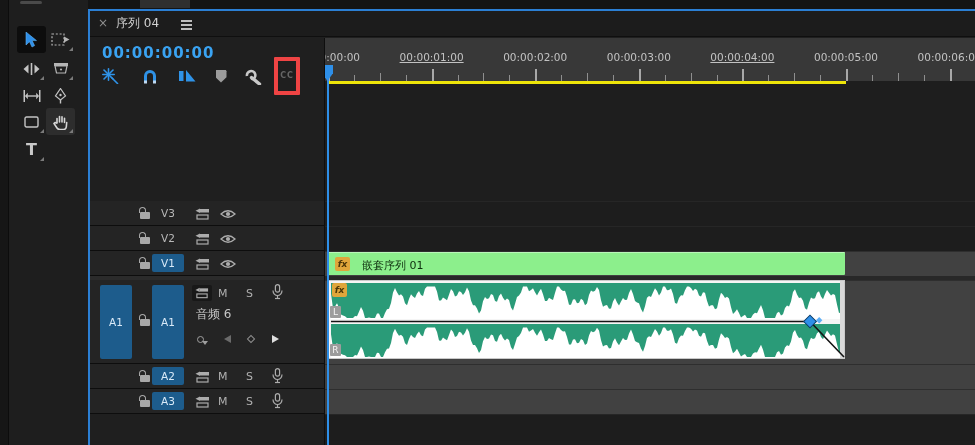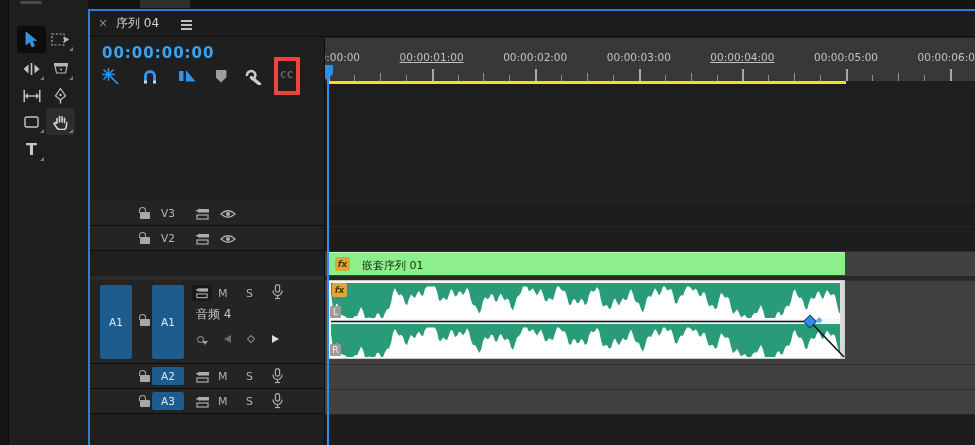--- a/index.html
+++ b/index.html
@@ -273,20 +273,40 @@
             </svg>
         </span>
         <span class="tlb" style="left:129px;top:7px;width:18px;height:11px;">
           <svg width="16" height="10" viewBox="0 0 16 10">
               <path d="M1,5 Q8,-1.5 15,5 Q8,11.5 1,5 Z" fill="none" stroke="#ACACAC" stroke-width="1.3"></path>
               <circle cx="8" cy="5" r="2.1" fill="#ACACAC"></circle>
             </svg>
         </span>
       </div>
 
+      <div class="hrow" style="top:213px;height:25px;">
+        <span class="lockwrap" style="left:49px;top:6px;">
+            <i class="lock-shackle"></i>
+            <i class="lock-body"></i>
+          </span>
+        <span class="namebox on" style="left:62px;top:3px;">V1</span>
+        <span class="tlb" style="left:104px;top:6px;width:16px;height:13px;">
+          <svg width="15" height="12" viewBox="0 0 15 12">
+              <rect x="5" y="1" width="9" height="3.5" fill="#ACACAC"></rect>
+              <polygon points="0.5,2.75 5,0.5 5,5" fill="#ACACAC"></polygon>
+              <rect x="2" y="7" width="11" height="4" fill="none" stroke="#ACACAC" stroke-width="1.2"></rect>
+            </svg>
+        </span>
+        <span class="tlb" style="left:129px;top:7px;width:18px;height:11px;">
+          <svg width="16" height="10" viewBox="0 0 16 10">
+              <path d="M1,5 Q8,-1.5 15,5 Q8,11.5 1,5 Z" fill="none" stroke="#ACACAC" stroke-width="1.3"></path>
+              <circle cx="8" cy="5" r="2.1" fill="#ACACAC"></circle>
+            </svg>
+        </span>
+      </div>
 
       <div class="trackdiv" style="top:238px;"></div>
 
       <div class="hrow" style="top:242px;height:84px;">
         <span class="patchbox" style="top:5px;height:74px;">A1</span>
         <span class="lockwrap" style="left:49px;top:34px;">
             <i class="lock-shackle"></i>
             <i class="lock-body"></i>
           </span>
         <span class="namebox on" style="left:62px;top:5px;height:74px;">A1</span>
@@ -300,21 +320,21 @@
         <span class="ms" style="left:128px;top:7px;">M</span>
         <span class="ms" style="left:156px;top:7px;">S</span>
         <span class="tlb" style="left:180px;top:4px;width:14px;height:16px;">
           <svg width="11" height="16" viewBox="0 0 11 16">
               <rect x="3.4" y="0.6" width="4.2" height="7.5" rx="2.1" fill="none" stroke="#ACACAC" stroke-width="1.2"></rect>
               <path d="M1,6.5 a4.5,5 0 0 0 9,0" fill="none" stroke="#ACACAC" stroke-width="1.2"></path>
               <line x1="5.5" y1="11.5" x2="5.5" y2="14" stroke="#ACACAC" stroke-width="1.2"></line>
               <line x1="3" y1="14.5" x2="8" y2="14.5" stroke="#ACACAC" stroke-width="1.2"></line>
             </svg>
         </span>
-        <span class="trackname" style="left:106px;top:26px;">音频 4</span>
+        <span class="trackname" style="left:106px;top:26px;">音频 6</span>
         <span class="tlb" style="left:102px;top:52px;width:16px;height:14px;position:absolute;">
           <span class="kf-circle"></span>
             <span class="kf-caret"></span>
         </span>
         <span class="tlb" style="left:132px;top:54px;width:10px;height:10px;">
             <span class="tri-l"></span>
           </span>
         <span class="tlb" style="left:156px;top:54px;width:10px;height:10px;">
             <span class="kf-diamond"></span>
           </span>

